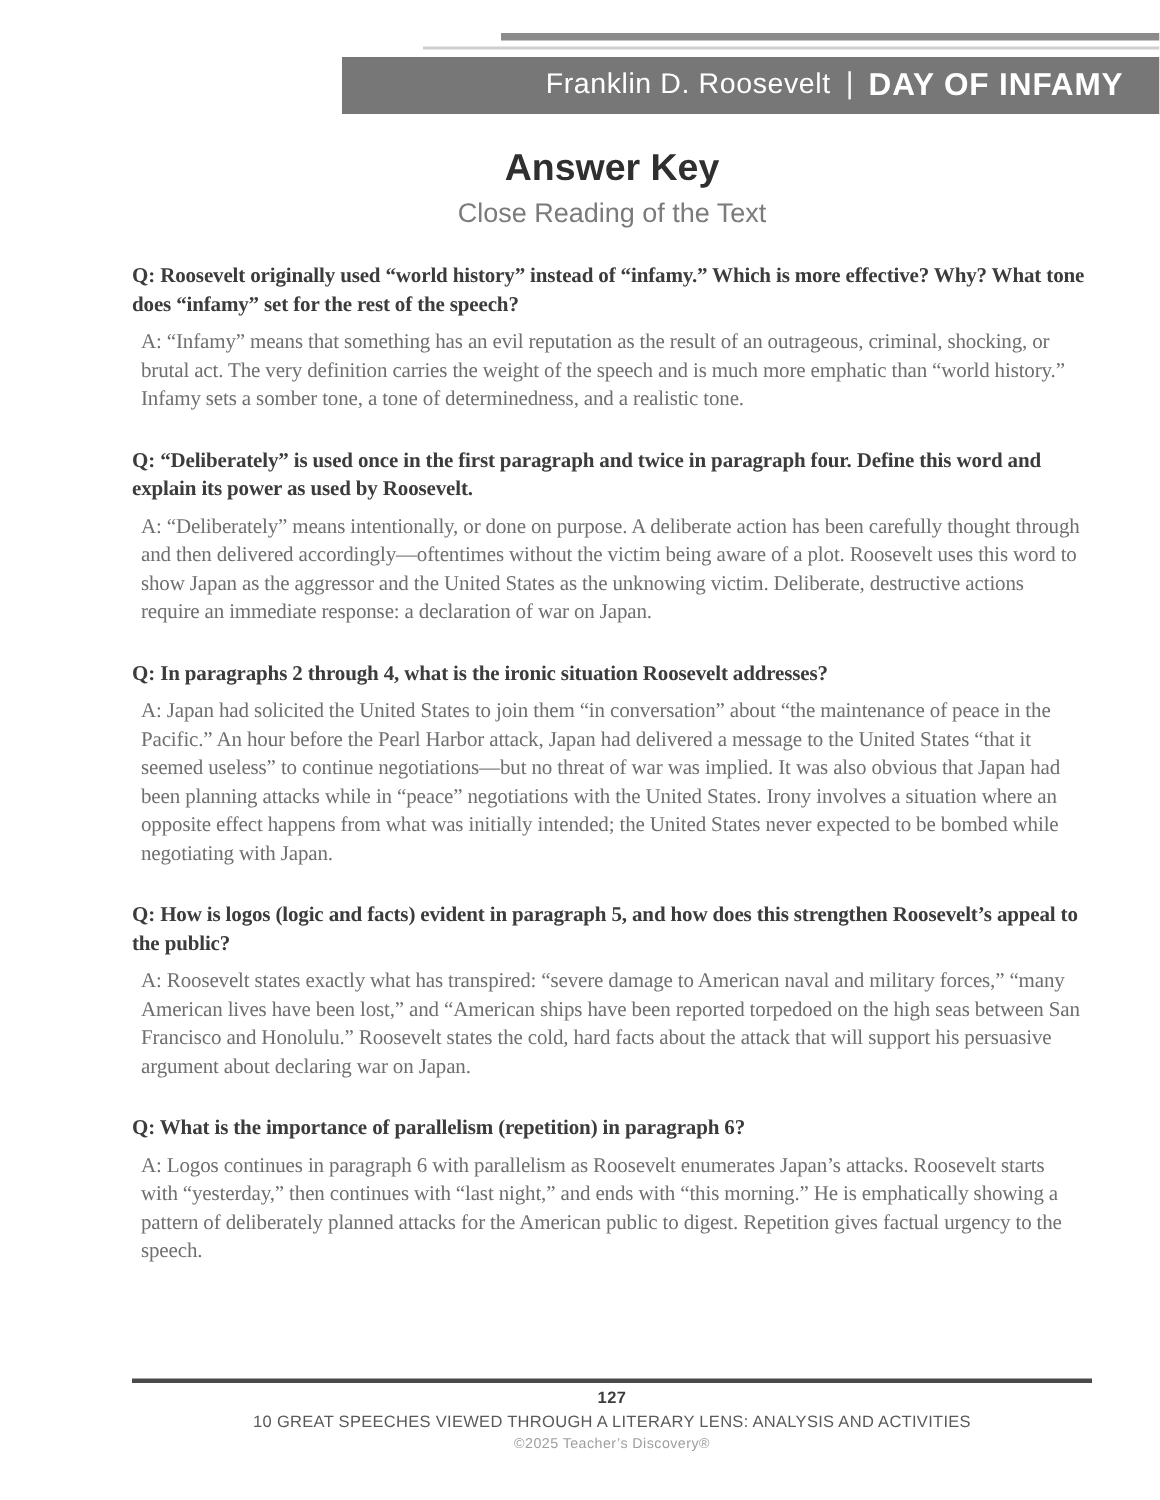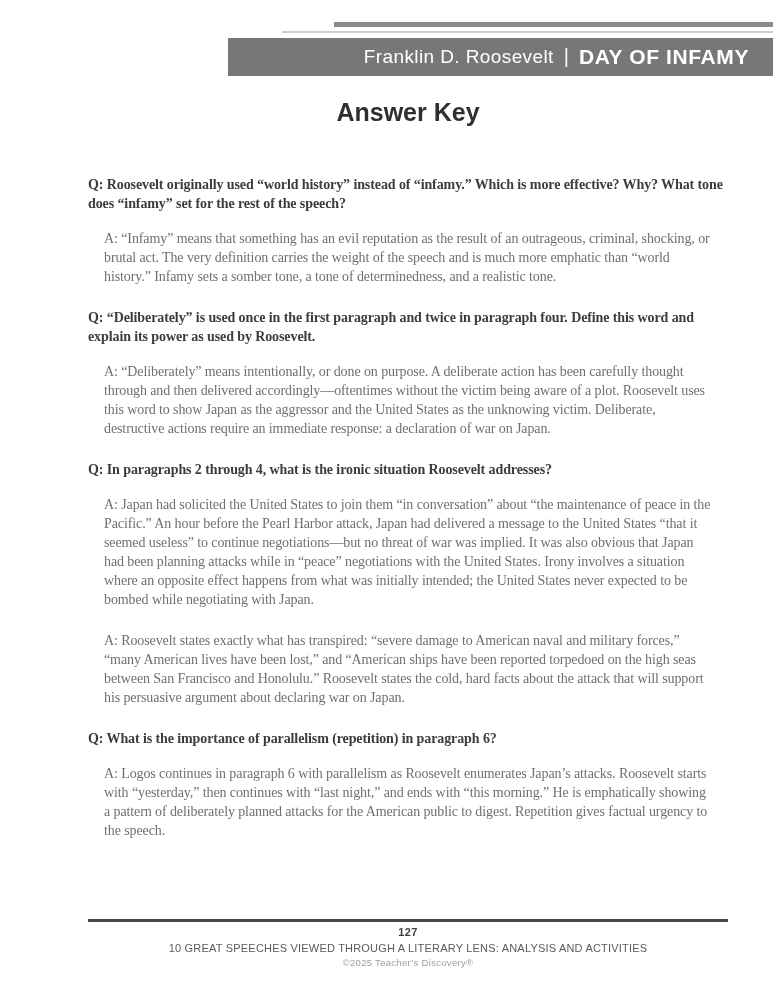--- a/index.html
+++ b/index.html
@@ -49,21 +49,21 @@
   }
   .content {
     position: absolute; left: 88px; top: 175px; width: 640px; font-family: Liberation Serif, serif;
   }
   .qa-block { margin: 0 0 22px 0; }
   .q {
     margin: 0; font-size: 14px; line-height: 19px;
     font-weight: bold; color: var(--question-text); letter-spacing: -0.1px;
   }
   .a {
-    margin: 16px; font-size: 14px; line-height: 19px;
+    margin: 6px; font-size: 14px; line-height: 19px;
     font-weight: 400; color: var(--answer-text); letter-spacing: -0.1px;
   }
   .footer-rule {
     position: absolute; left: 88px; top: 919px; width: 640px; height: 3px;
     background: var(--footer-rule);
   }
   .footer {
     position: absolute; left: 88px; top: 926px; width: 640px;
     text-align: center;
   }
@@ -78,40 +78,42 @@
 <div class="top-accent-line"></div>
 
 <div class="banner">
   <span class="author">Franklin D. Roosevelt</span>
   <span class="sep">|</span>
   <span class="speech">DAY OF INFAMY</span>
 </div>
 
 <div class="heading">
   <h1 class="page-title">Answer Key</h1>
+  <div class="page-subtitle">Close Reading of the Text</div>
 </div>
 
 <div class="content">
 
   <div class="qa-block">
     <p class="q"><span>Q:</span> <span>Roosevelt originally used “world history” instead of “infamy.” Which is more effective? Why? What tone does “infamy” set for the rest of the speech?</span></p>
     <p class="a"><span>A:</span> <span>“Infamy” means that something has an evil reputation as the result of an outrageous, criminal, shocking, or brutal act. The very definition carries the weight of the speech and is much more emphatic than “world history.” Infamy sets a somber tone, a tone of determinedness, and a realistic tone.</span></p>
   </div>
 
   <div class="qa-block">
     <p class="q"><span>Q:</span> <span>“Deliberately” is used once in the first paragraph and twice in paragraph four. Define this word and explain its power as used by Roosevelt.</span></p>
     <p class="a"><span>A:</span> <span>“Deliberately” means intentionally, or done on purpose. A deliberate action has been carefully thought through and then delivered accordingly—oftentimes without the victim being aware of a plot. Roosevelt uses this word to show Japan as the aggressor and the United States as the unknowing victim. Deliberate, destructive actions require an immediate response: a declaration of war on Japan.</span></p>
   </div>
 
   <div class="qa-block">
     <p class="q"><span>Q:</span> <span>In paragraphs 2 through 4, what is the ironic situation Roosevelt addresses?</span></p>
     <p class="a"><span>A:</span> <span>Japan had solicited the United States to join them “in conversation” about “the maintenance of peace in the Pacific.” An hour before the Pearl Harbor attack, Japan had delivered a message to the United States “that it seemed useless” to continue negotiations—but no threat of war was implied. It was also obvious that Japan had been planning attacks while in “peace” negotiations with the United States. Irony involves a situation where an opposite effect happens from what was initially intended; the United States never expected to be bombed while negotiating with Japan.</span></p>
   </div>
 
   <div class="qa-block">
+    <p class="q"><span>Q:</span> <span>How is logos (logic and facts) evident in paragraph 5, and how does this strengthen Roosevelt’s appeal to the public?</span></p>
     <p class="a"><span>A:</span> <span>Roosevelt states exactly what has transpired: “severe damage to American naval and military forces,” “many American lives have been lost,” and “American ships have been reported torpedoed on the high seas between San Francisco and Honolulu.” Roosevelt states the cold, hard facts about the attack that will support his persuasive argument about declaring war on Japan.</span></p>
   </div>
 
   <div class="qa-block">
     <p class="q"><span>Q:</span> <span>What is the importance of parallelism (repetition) in paragraph 6?</span></p>
     <p class="a"><span>A:</span> <span>Logos continues in paragraph 6 with parallelism as Roosevelt enumerates Japan’s attacks. Roosevelt starts with “yesterday,” then continues with “last night,” and ends with “this morning.” He is emphatically showing a pattern of deliberately planned attacks for the American public to digest. Repetition gives factual urgency to the speech.</span></p>
   </div>
 
 </div>
 

